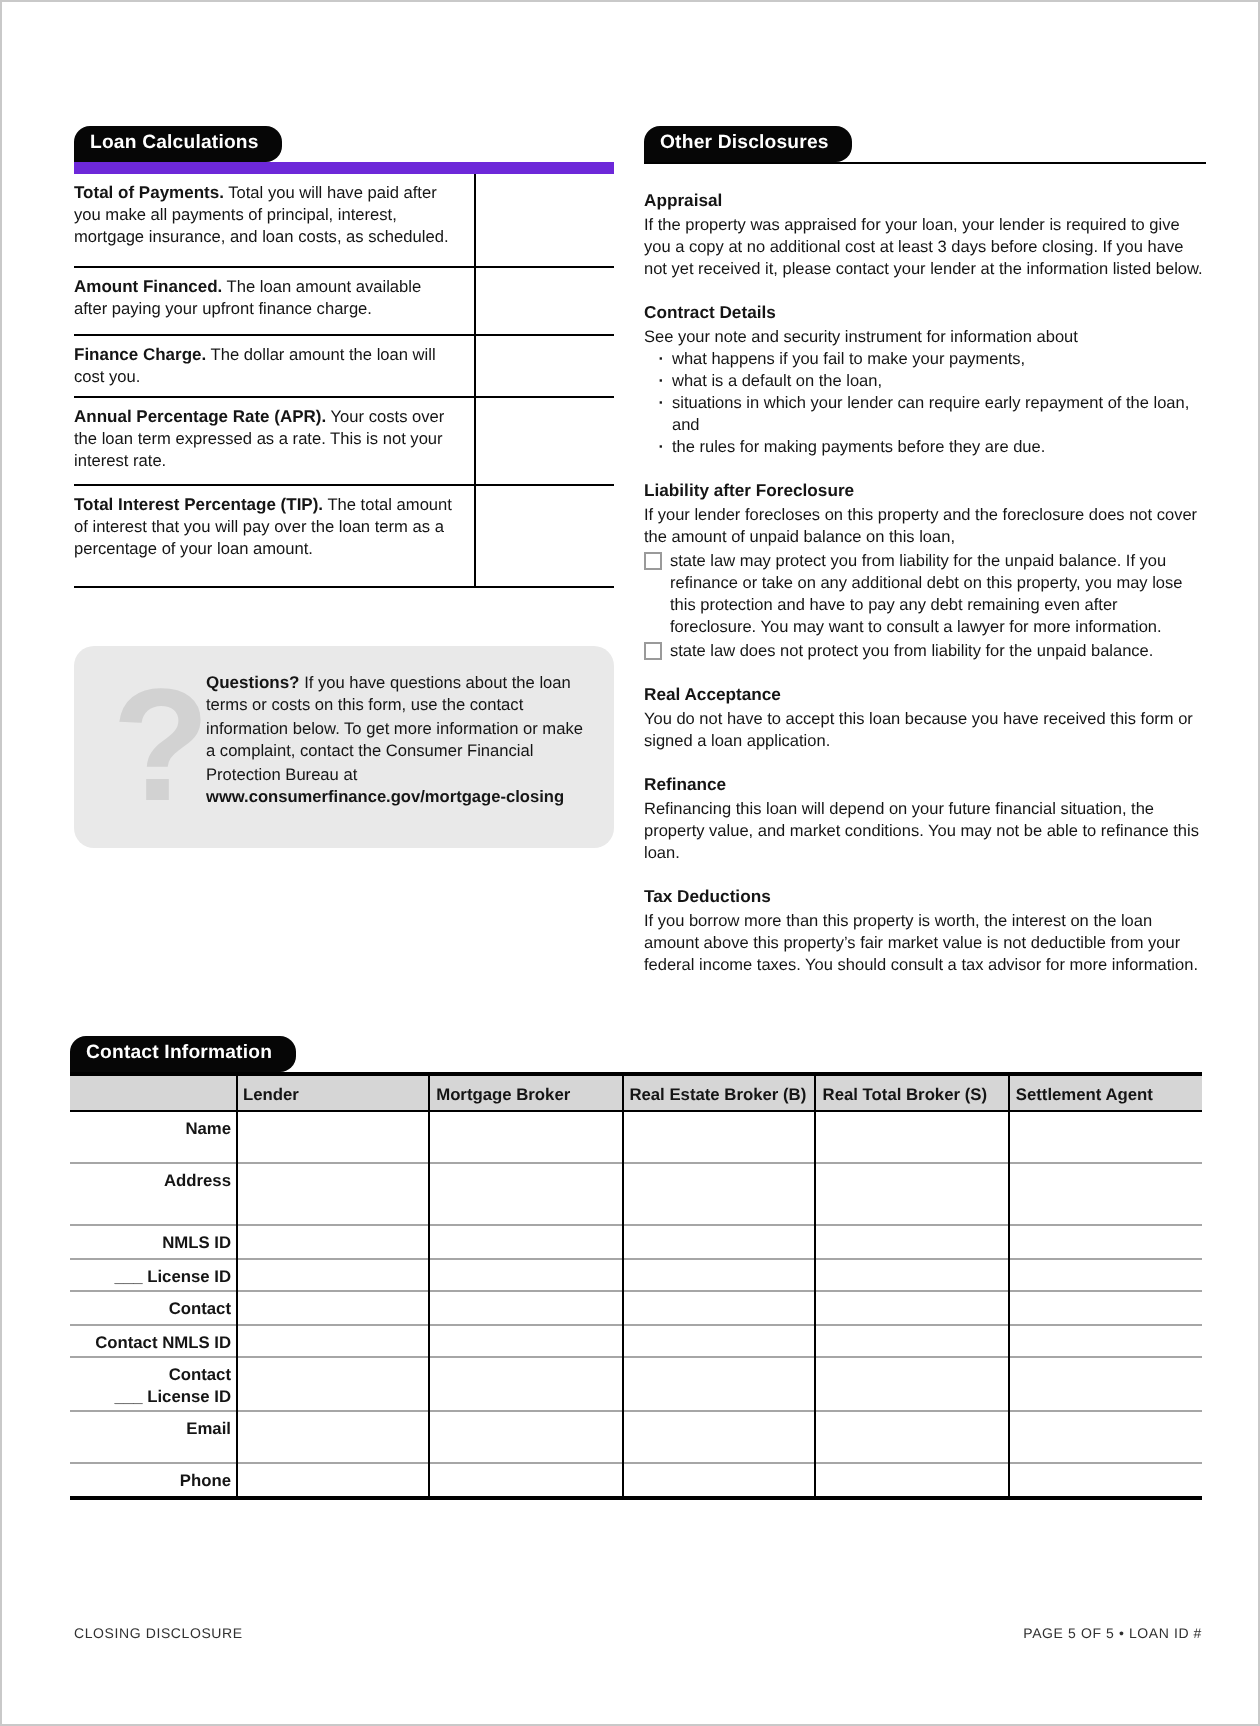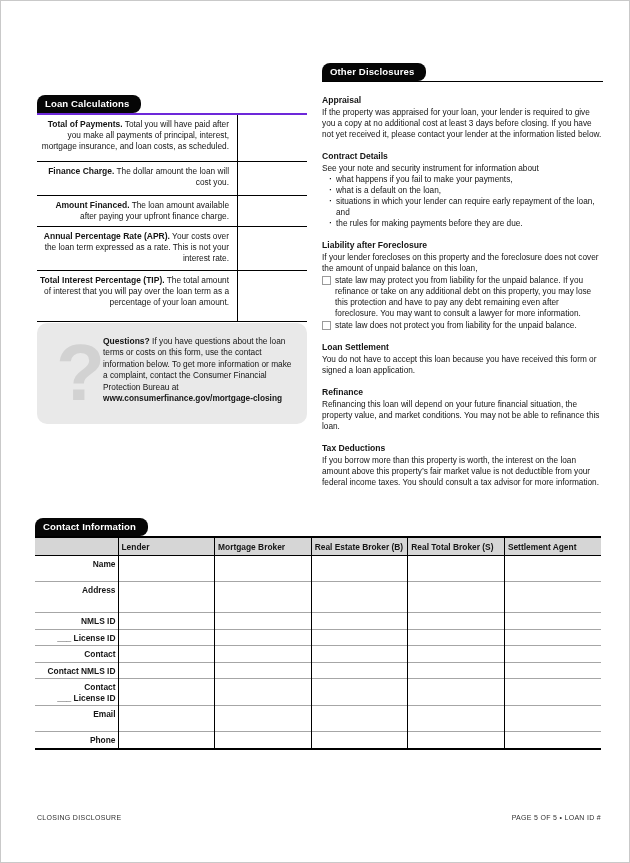--- a/index.html
+++ b/index.html
@@ -8,22 +8,22 @@
     font-family:"Liberation Sans",sans-serif;color:#151515;
     box-shadow:inset 0 0 0 1px #c9c9c9;overflow:hidden;
   }
   
   .tab{
     box-sizing:border-box;height:18px;line-height:18px;background:#060606;color:#fff;
     font-weight:bold;font-size:9.6px;padding:0 12px 0 8px;display:inline-block;
     border-radius:8px 8px 8px 0;vertical-align:bottom;letter-spacing:.1px;
   }
   
-  .col-left{position:absolute;left:37px;top:63px;width:270px;margin-top:32px;}
-  .lc-table{border-top:2px solid #6d28d9;text-align:right;}
+  .col-left{position:absolute;left:37px;top:63px;width:270px;}
+  .lc-table{border-top:6px solid #6d28d9;}
   .lc-row{display:flex;border-bottom:1.5px solid #000;}
   .lc-row:nth-child(1){min-height:46px;}
   .lc-row:nth-child(2){min-height:33px;}
   .lc-row:nth-child(3){min-height:30px;}
   .lc-row:nth-child(4){min-height:43px;}
   .lc-row:nth-child(5){min-height:50px;}
   .lc-text{flex:1;padding:4px 8px 3px 0;font-size:8.3px;line-height:11px;}
   .lc-text b{font-size:8.5px;}
   .lc-value{flex:none;width:62px;border-left:1.5px solid #000;font-size:8.5px;padding:4px 2px 0 5px;}
   
@@ -85,25 +85,25 @@
 <div class="page">
 
   <div class="col-left">
     <div class="tab">Loan Calculations</div>
     <div class="lc-table">
       <div class="lc-row">
         <div class="lc-text"><b>Total of Payments.</b> <span>Total you will have paid after you make all payments of principal, interest, mortgage insurance, and loan costs, as scheduled.</span></div>
         <div class="lc-value"></div>
       </div>
       <div class="lc-row">
+        <div class="lc-text"><b>Amount Financed.</b> <span>The loan amount available after paying your upfront finance charge.</span></div>
+        <div class="lc-value"></div>
+      </div>
+      <div class="lc-row">
         <div class="lc-text"><b>Finance Charge.</b> <span>The dollar amount the loan will cost you.</span></div>
-        <div class="lc-value"></div>
-      </div>
-      <div class="lc-row">
-        <div class="lc-text"><b>Amount Financed.</b> <span>The loan amount available after paying your upfront finance charge.</span></div>
         <div class="lc-value"></div>
       </div>
       <div class="lc-row">
         <div class="lc-text"><b>Annual Percentage Rate (APR).</b> <span>Your costs over the loan term expressed as a rate. This is not your interest rate.</span></div>
         <div class="lc-value"></div>
       </div>
       <div class="lc-row">
         <div class="lc-text"><b>Total Interest Percentage (TIP).</b> <span>The total amount of interest that you will pay over the loan term as a percentage of your loan amount.</span></div>
         <div class="lc-value"></div>
       </div>
@@ -158,21 +158,21 @@
           <span class="checkbox"></span>
           <span>state law may protect you from liability for the unpaid balance. If you refinance or take on any additional debt on this property, you may lose this protection and have to pay any debt remaining even after foreclosure. You may want to consult a lawyer for more information.</span>
         </div>
         <div class="cb-item">
           <span class="checkbox"></span>
           <span>state law does not protect you from liability for the unpaid balance.</span>
         </div>
       </div>
 
       <div class="od-section">
-        <p class="od-heading">Loan Settlement</p>
+        <p class="od-heading">Real Acceptance</p>
         <p class="od-text">You do not have to accept this loan because you have received this form or signed a loan application.</p>
       </div>
 
       <div class="od-section">
         <p class="od-heading">Refinance</p>
         <p class="od-text">Refinancing this loan will depend on your future financial situation, the property value, and market conditions. You may not be able to refinance this loan.</p>
       </div>
 
       <div class="od-section">
         <p class="od-heading">Tax Deductions</p>

